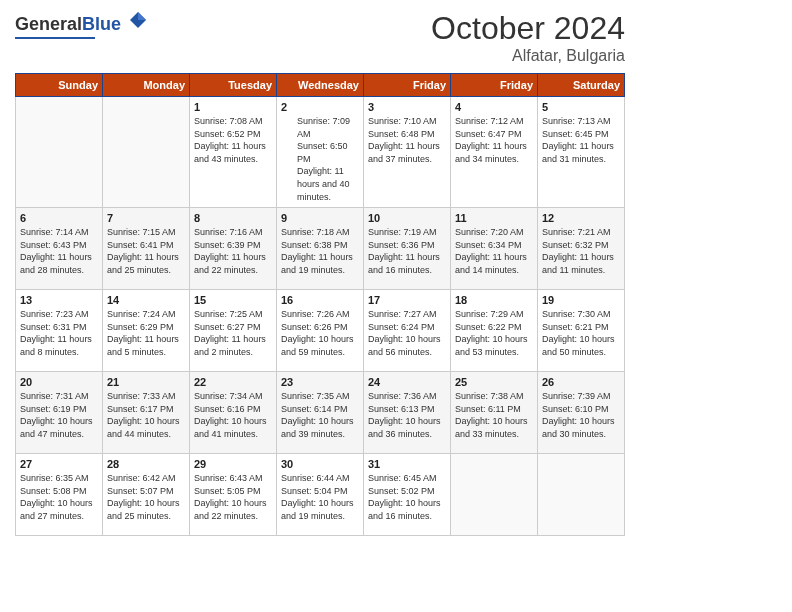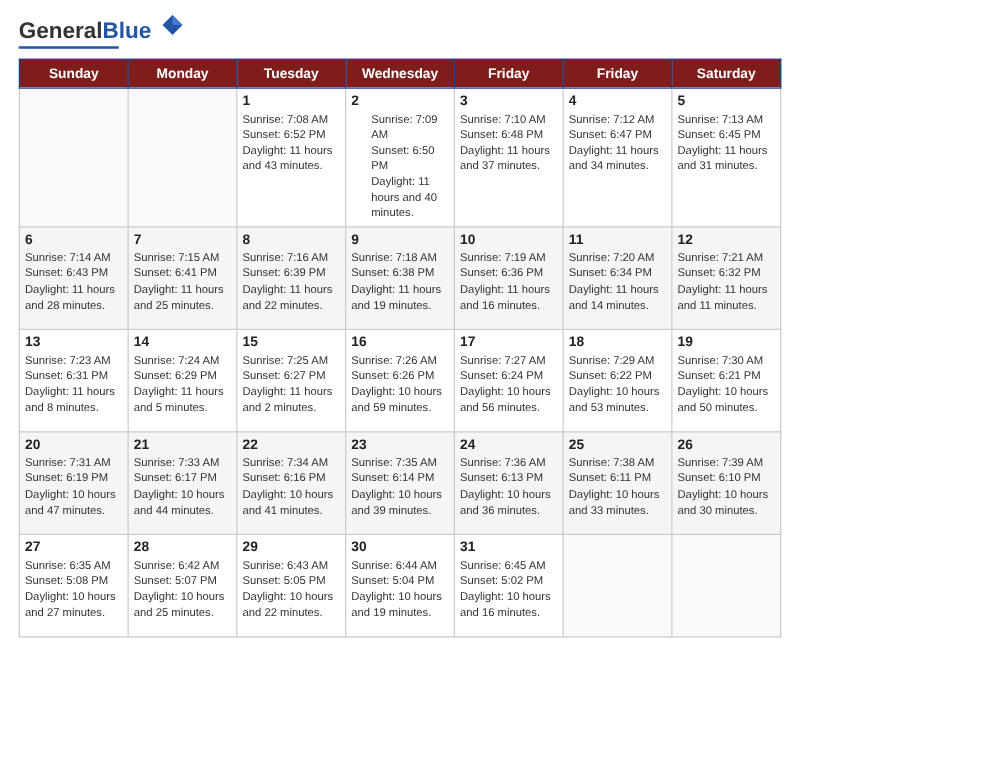--- a/index.html
+++ b/index.html
@@ -49,24 +49,24 @@
       font-size: 16px;
       color: #555;
     }
     .calendar {
       width: 100%;
       border-collapse: collapse;
       border: 1px solid #ccc;
       font-size: 10px;
     }
     .calendar th {
-      background: #7f1d1d;
+      background: #c2410c;
       color: #fff;
       padding: 5px 4px;
-      text-align: center;
+      text-align: right;
       font-size: 11px;
       border: 1px solid #1a4490;
     }
     .calendar td {
       border: 1px solid #ccc;
       vertical-align: top;
       padding: 4px;
       width: calc(100%/7);
       height: 82px;
       background: #fff;
@@ -99,20 +99,24 @@
         <div class="logo-text">
           <span class="logo-general">General</span><span class="logo-blue">Blue</span>
           <svg class="logo-icon" viewBox="0 0 20 20">
             <polygon points="10,2 18,10 10,18 2,10" fill="#2255a4"></polygon>
             <polygon points="10,2 18,10 10,10" fill="#4477cc"></polygon>
           </svg>
         </div>
         <div style="width:80px;height:2px;background:#2255a4;margin-top:1px;"></div>
       </div>
     </div>
+    <div class="title-block">
+      <div class="month-title">October 2024</div>
+      <div class="location">Alfatar, Bulgaria</div>
+    </div>
   </div>
 
   <table class="calendar">
     <thead>
       <tr id="weekday-header">
           <th>Sunday</th>
           <th>Monday</th>
           <th>Tuesday</th>
           <th>Wednesday</th>
           <th>Friday</th>

